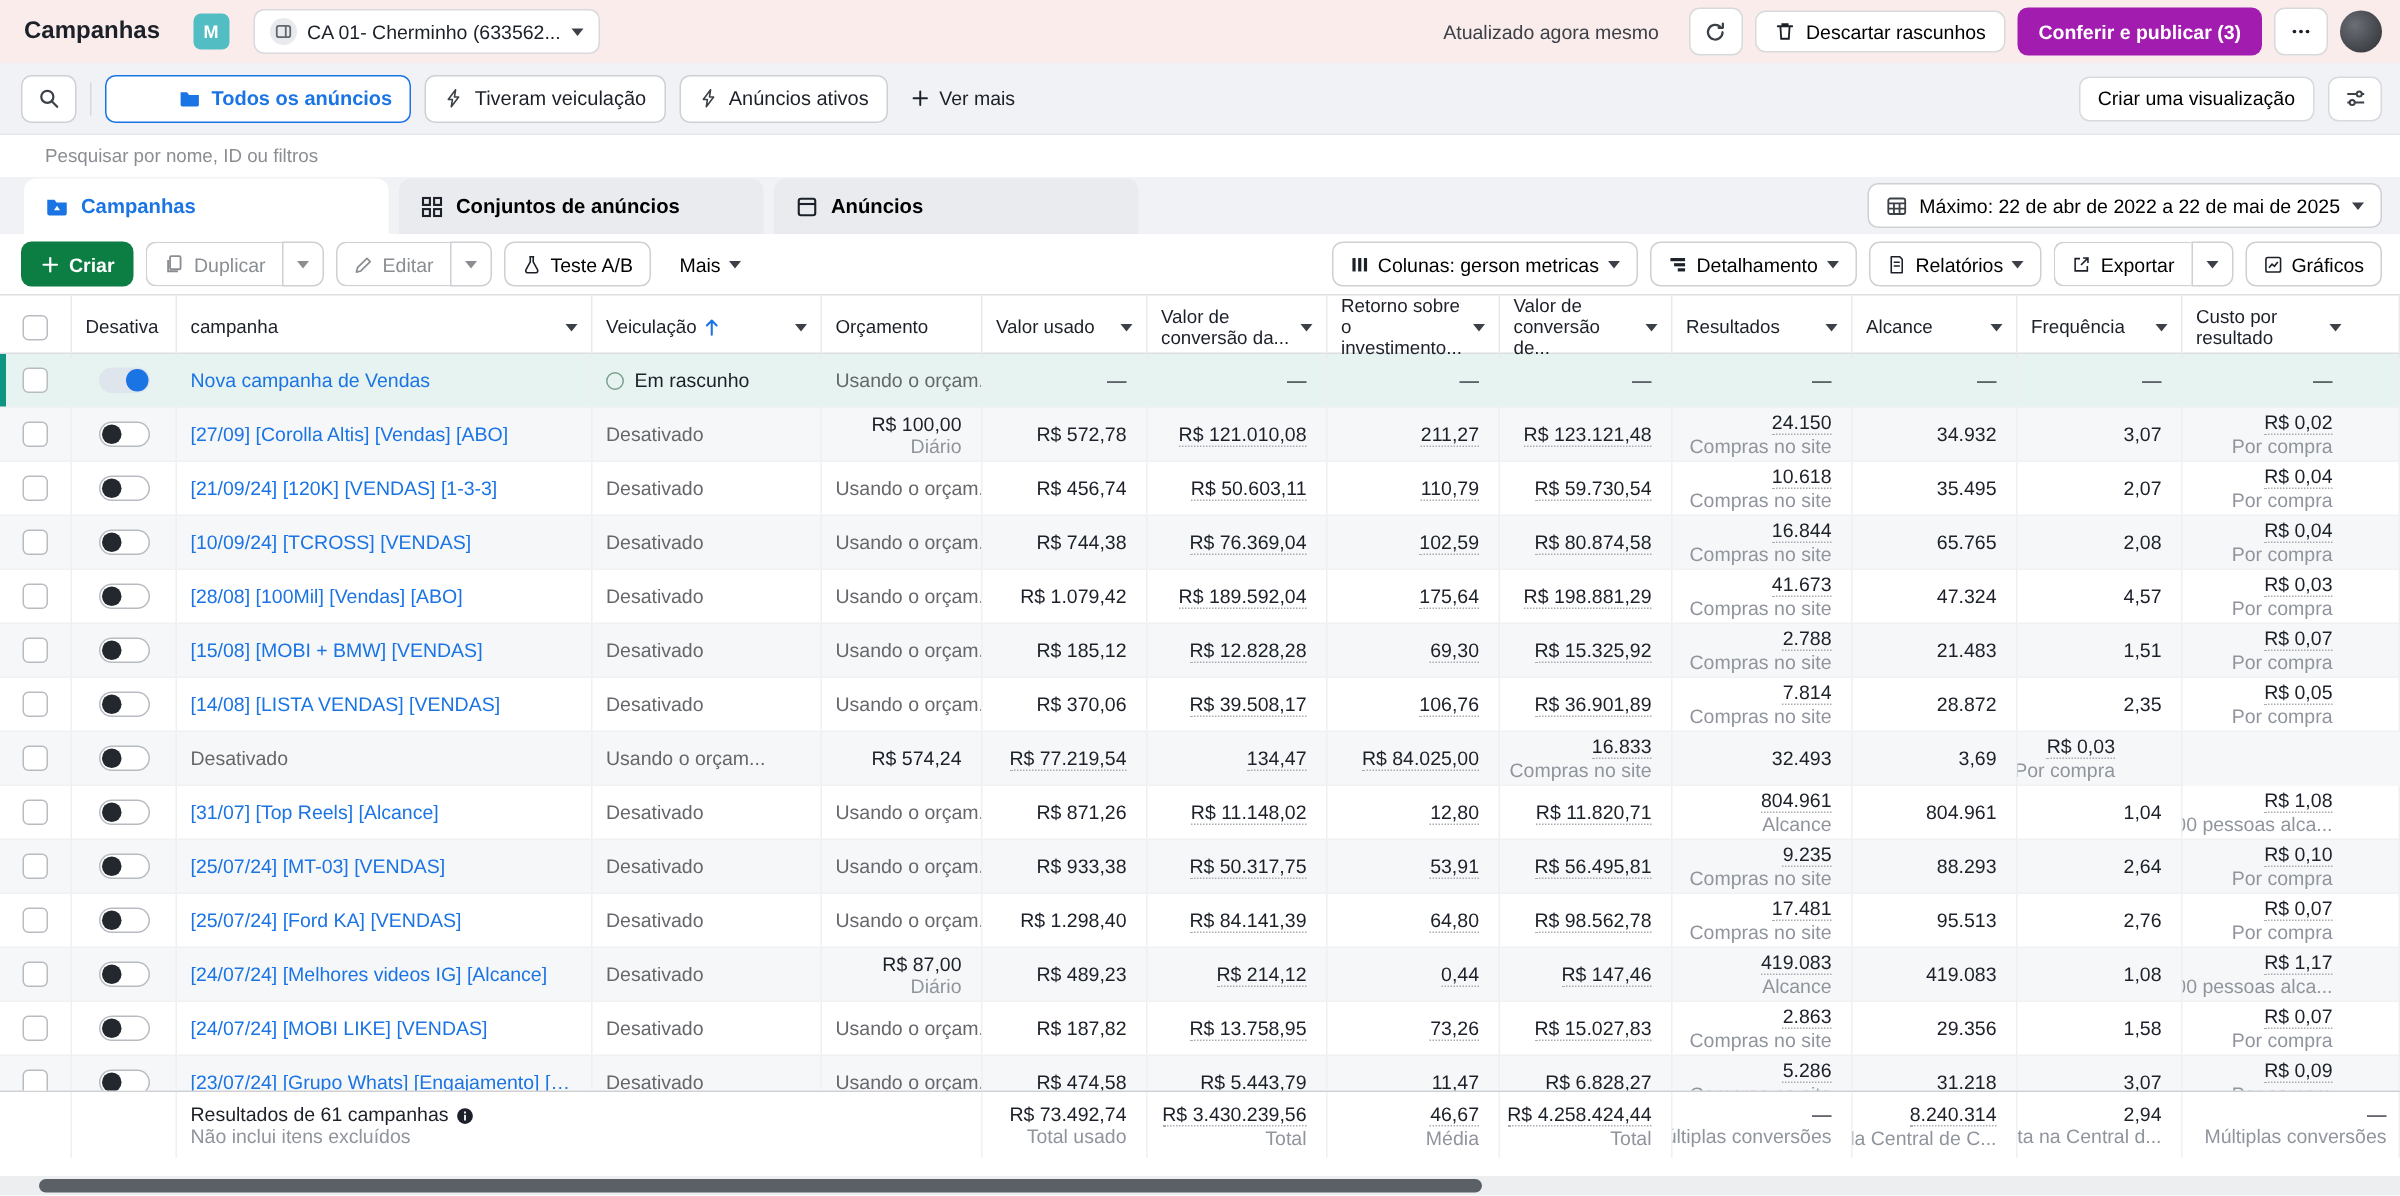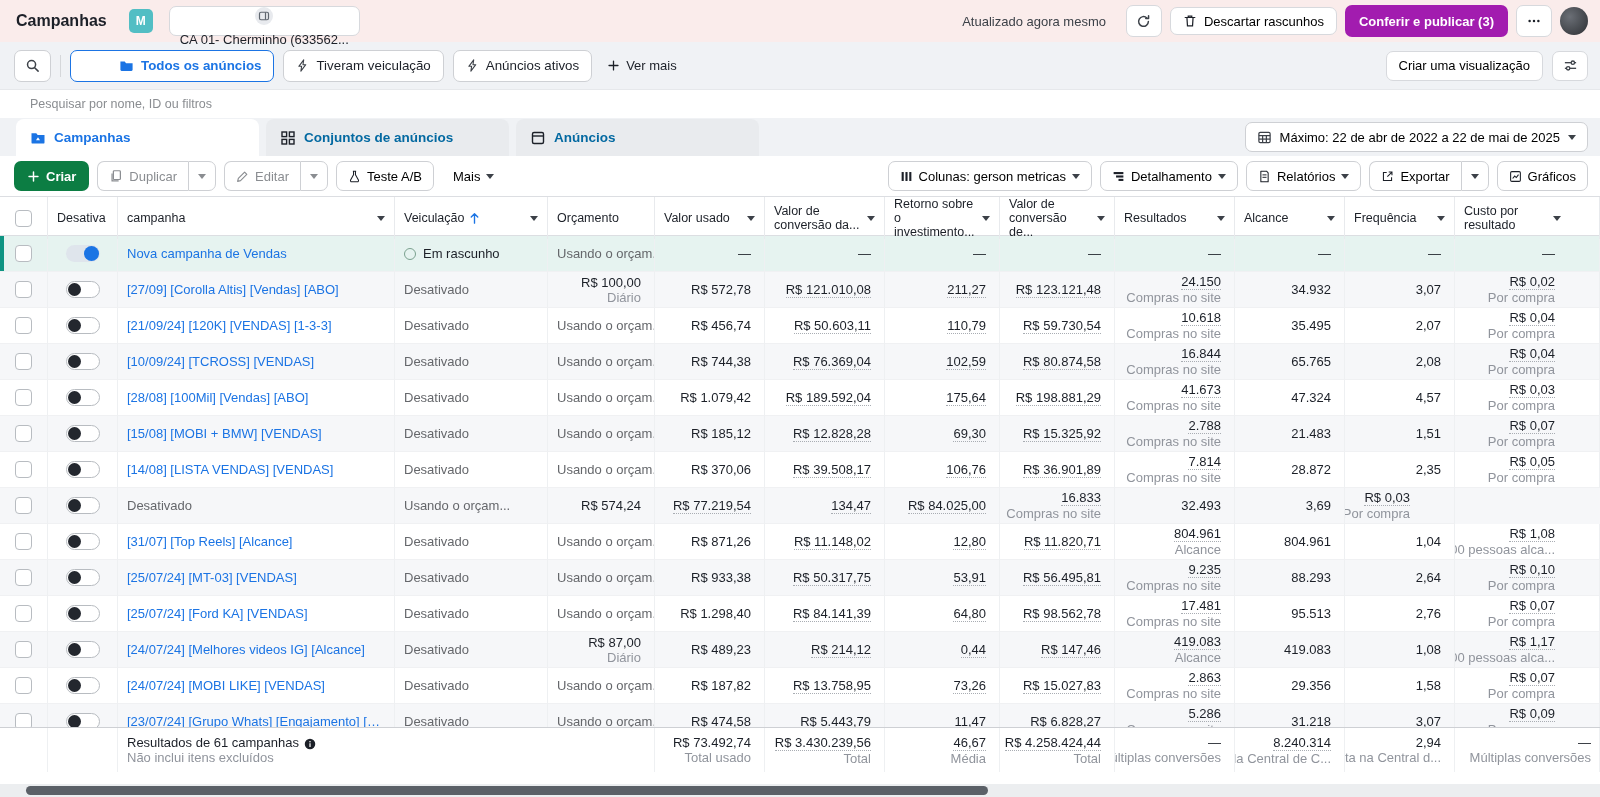--- a/index.html
+++ b/index.html
@@ -5,21 +5,21 @@
   * { margin:0; padding:0; box-sizing:border-box; }
   html,body { width:1600px; height:797px; overflow:hidden; }
   body { font-family:"Liberation Sans","DejaVu Sans",sans-serif; font-size:13px; color:#1c2028; background:#fff; }
   .icon { display:inline-flex; align-items:center; justify-content:center; flex:none; }
   svg { display:block; }
 
   
   .topbar { height:42px; background:#faeceb; display:flex; align-items:center; padding:0 12px 0 16px; }
   .page-title { font-size:16px; font-weight:bold; margin-right:14px; }
   .badge-m { width:24px; height:24px; background:#52bec4; color:#fff; border-radius:5px; font-size:12px; font-weight:bold; display:flex; align-items:center; justify-content:center; margin-right:8px; }
-  .account-sel { display:flex; align-items:center; gap:7px; background:#fff; border:1px solid #d7d9dd; border-radius:7px; height:30px; padding:0 10px; cursor:pointer;flex-direction:column; }
+  .account-sel { display:flex; align-items:center; gap:7px; background:#fff; border:1px solid #d7d9dd; border-radius:7px; height:30px; padding:0 10px; cursor:pointer; }
   .account-sel .acct-ic { width:18px; height:18px; border-radius:50%; background:#e8eaee; display:flex; align-items:center; justify-content:center; }
   .spacer { flex:1; }
   .updated { color:#3c4148; font-size:13px; margin-right:12px; }
   .iconbtn { height:32px; min-width:36px; background:#fff; border:1px solid #d7d9dd; border-radius:7px; display:flex; align-items:center; justify-content:center; cursor:pointer; padding:0 9px; }
   .btn-outline { height:28px; background:#fff; border:1px solid #d7d9dd; border-radius:7px; display:flex; align-items:center; gap:7px; padding:0 12px; font-size:13px; cursor:pointer; }
   .btn-primary { height:32px; background:#a21caf; border:none; color:#fff; border-radius:7px; padding:0 14px; font-size:13px; font-weight:bold; cursor:pointer; }
   .avatar { width:28px; height:28px; border-radius:50%; background:radial-gradient(circle at 35% 35%,#6b6f76,#2c2f33); margin-left:8px; }
   .topbar > * { margin-left:8px; }
   .topbar > .page-title { margin-left:0; }
 
@@ -30,21 +30,21 @@
   .chip-sep { width:1px; height:22px; background:#d5d7da; }
   .ver-mais { display:flex; align-items:center; gap:6px; color:#1c2028; cursor:pointer; padding:0 6px; }
 
   
   .searchrow { height:28px; background:#fff; display:flex; align-items:center; padding:0 30px; }
   .searchrow input { border:none; outline:none; width:100%; font-size:12.5px; font-family:inherit; color:#1c2028; background:transparent; }
   .searchrow input::placeholder { color:#8a8d91; }
 
   
   .tabsbar { height:38px; background:#f0f2f5; display:flex; align-items:flex-end; padding:0 12px 0 16px; }
-  .tab { width:243px; height:37px; background:#e9ebee; border-radius:8px 8px 0 0; display:flex; align-items:center; gap:8px; padding:0 14px; margin-right:7px; cursor:pointer; color:#0369a1; font-weight:bold; font-size:13.5px; }
+  .tab { width:243px; height:37px; background:#e9ebee; border-radius:8px 8px 0 0; display:flex; align-items:center; gap:8px; padding:0 14px; margin-right:7px; cursor:pointer; color:#000000; font-weight:bold; font-size:13.5px; }
   .tab.active { background:#fff; color:#1b74e4; }
   .tabsbar .datebtn { margin-left:auto; margin-bottom:4px; }
   .datebtn { height:30px; background:#fff; border:1px solid #ced0d4; border-radius:7px; display:flex; align-items:center; gap:8px; padding:0 11px; cursor:pointer; font-size:13px; }
 
   
   .toolbar { height:40px; background:#fff; display:flex; align-items:center; padding:0 12px 0 14px; gap:8px; }
   .btn-green { height:30px; background:#0c7d43; color:#fff; border:none; border-radius:7px; display:flex; align-items:center; gap:6px; padding:0 13px; font-weight:bold; font-size:13px; cursor:pointer; }
   .tbtn { height:30px; background:#fff; border:1px solid #ced0d4; border-radius:7px; display:flex; align-items:center; gap:6px; padding:0 11px; font-size:13px; cursor:pointer; }
   .tbtn.disabled { color:#8a8d91; }
   .tgroup { display:flex; }

